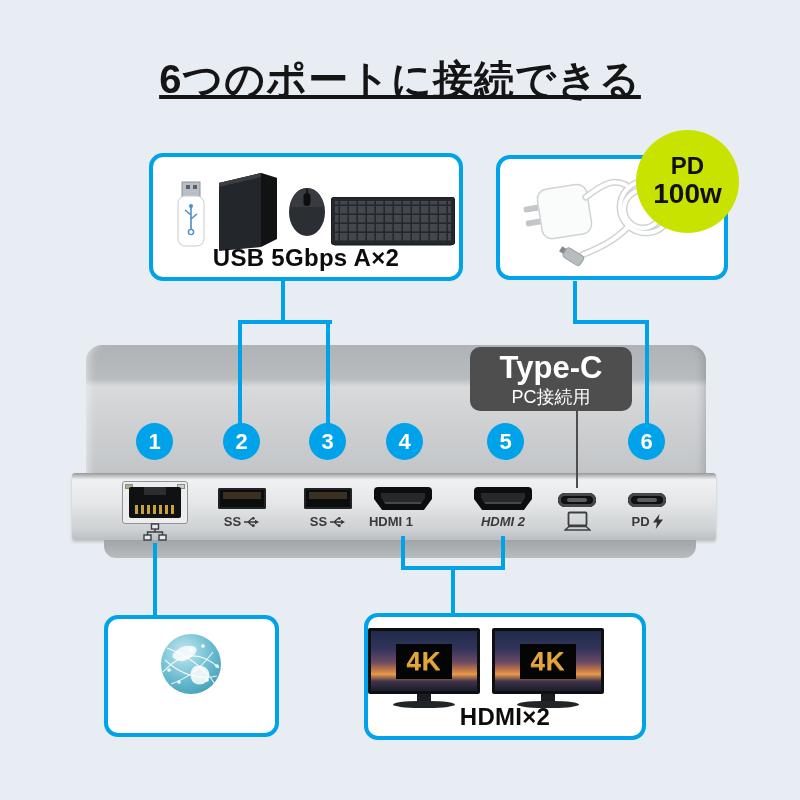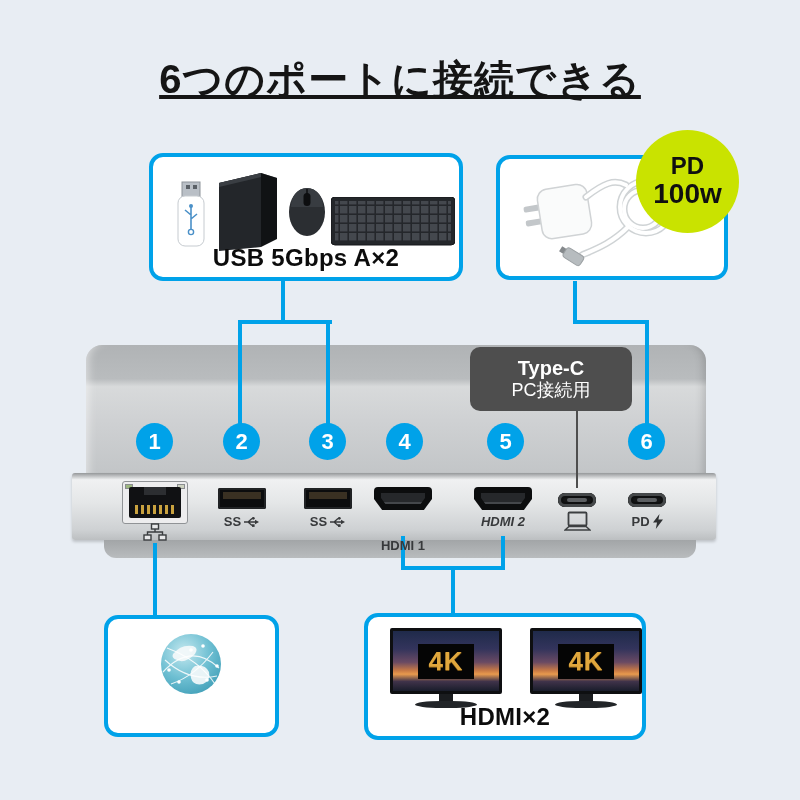--- a/index.html
+++ b/index.html
@@ -49,21 +49,21 @@
   #dev-front { position:absolute; left:72px; top:473px; width:644px; height:67px; border-radius:3px;
     background:linear-gradient(180deg,#95989a 0%,#f0f1f2 10%,#e4e6e7 45%,#ced1d3 85%,#bcbfc1 100%);
     box-shadow:0 2px 3px rgba(0,0,0,.18); }
   #dev-base { position:absolute; left:104px; top:540px; width:592px; height:18px;
     background:linear-gradient(180deg,#a2a5a7,#b9bcbe); border-radius:0 0 12px 12px; }
 
   
   #typec-tag { position:absolute; left:470px; top:347px; width:162px; height:64px;
     background:var(--tag_bg); border-radius:10px; color:#fff; z-index:4;
     display:flex; flex-direction:column; align-items:center; justify-content:center; line-height:1.18; }
-  #typec-tag .t1 { font-size:20px; font-weight:bold; }
+  #typec-tag .t1 { font-size:31px; font-weight:bold; }
   #typec-tag .t2 { font-size:18px; }
 
   
   .numc { position:absolute; top:423px; width:37px; height:37px; border-radius:50%;
     background:var(--accent); color:#fff; font-size:22px; font-weight:bold; z-index:3;
     display:flex; align-items:center; justify-content:center; }
   #nc1{left:136px;} #nc2{left:223px;} #nc3{left:309px;} #nc4{left:386px;} #nc5{left:487px;} #nc6{left:628px;}
 
   
   #rj45 { position:absolute; left:122px; top:481px; width:66px; height:43px;
@@ -87,28 +87,28 @@
   #hdmi1{left:374px;} #hdmi2{left:474px;}
 
   .tc { position:absolute; top:493px; width:38px; height:14px; border-radius:7px; background:#141516;
     box-shadow:inset 0 0 0 3px #45484a, inset 0 0 0 5px #0e0f10; z-index:1; }
   .tc .s { position:absolute; left:9px; right:9px; top:5px; height:4px; border-radius:2px; background:#5c5f62; }
   #tc-pc{left:558px;} #tc-pd{left:628px;}
 
   .plabel { position:absolute; top:514px; width:70px; text-align:center;
     font-size:13px; font-weight:bold; color:#37393b; z-index:1; white-space:nowrap; }
   .ss { display:flex; align-items:center; justify-content:center; gap:2px; }
-  #lss2{left:207px;} #lss3{left:293px;} #lh1{left:368px;margin-top:24px;} #lh2{left:468px;font-style:italic;}
+  #lss2{left:207px;} #lss3{left:293px;} #lh1{left:356px;} #lh2{left:468px;font-style:italic;}
   #lpd{left:612px; display:flex; align-items:center; justify-content:center; gap:3px;}
   #llap{ position:absolute; left:564px; top:511px; z-index:1; }
 
   
   .boxicon { position:absolute; }
   
-  #monitors { position:absolute; left:0; right:0; top:11px; display:flex; justify-content:flex-end; gap:28px; }
+  #monitors { position:absolute; left:0; right:0; top:11px; display:flex; justify-content:flex-start; gap:12px; }
   .monitor { width:112px; }
   .screen { width:112px; height:66px; border:3px solid #0e0f11; border-radius:2px;
     background:linear-gradient(180deg,#1f2a4a 0%,#33345c 30%,#6a4a63 52%,#c97a45 66%,#e89a4e 72%,#40334a 84%,#191d2b 100%);
     display:flex; align-items:center; justify-content:center; }
   .fourk { background:#050505; color:#e0a73d; font-size:26px; font-weight:bold;
     padding:2px 10px; letter-spacing:1px; text-shadow:0 1px 0 #7a5516; }
   .neck { width:14px; height:7px; background:#1a1c1f; margin:0 auto; }
   .mbase { width:62px; height:7px; background:#222528; border-radius:50% / 60%; margin:0 auto; }
 </style>
 </head>

